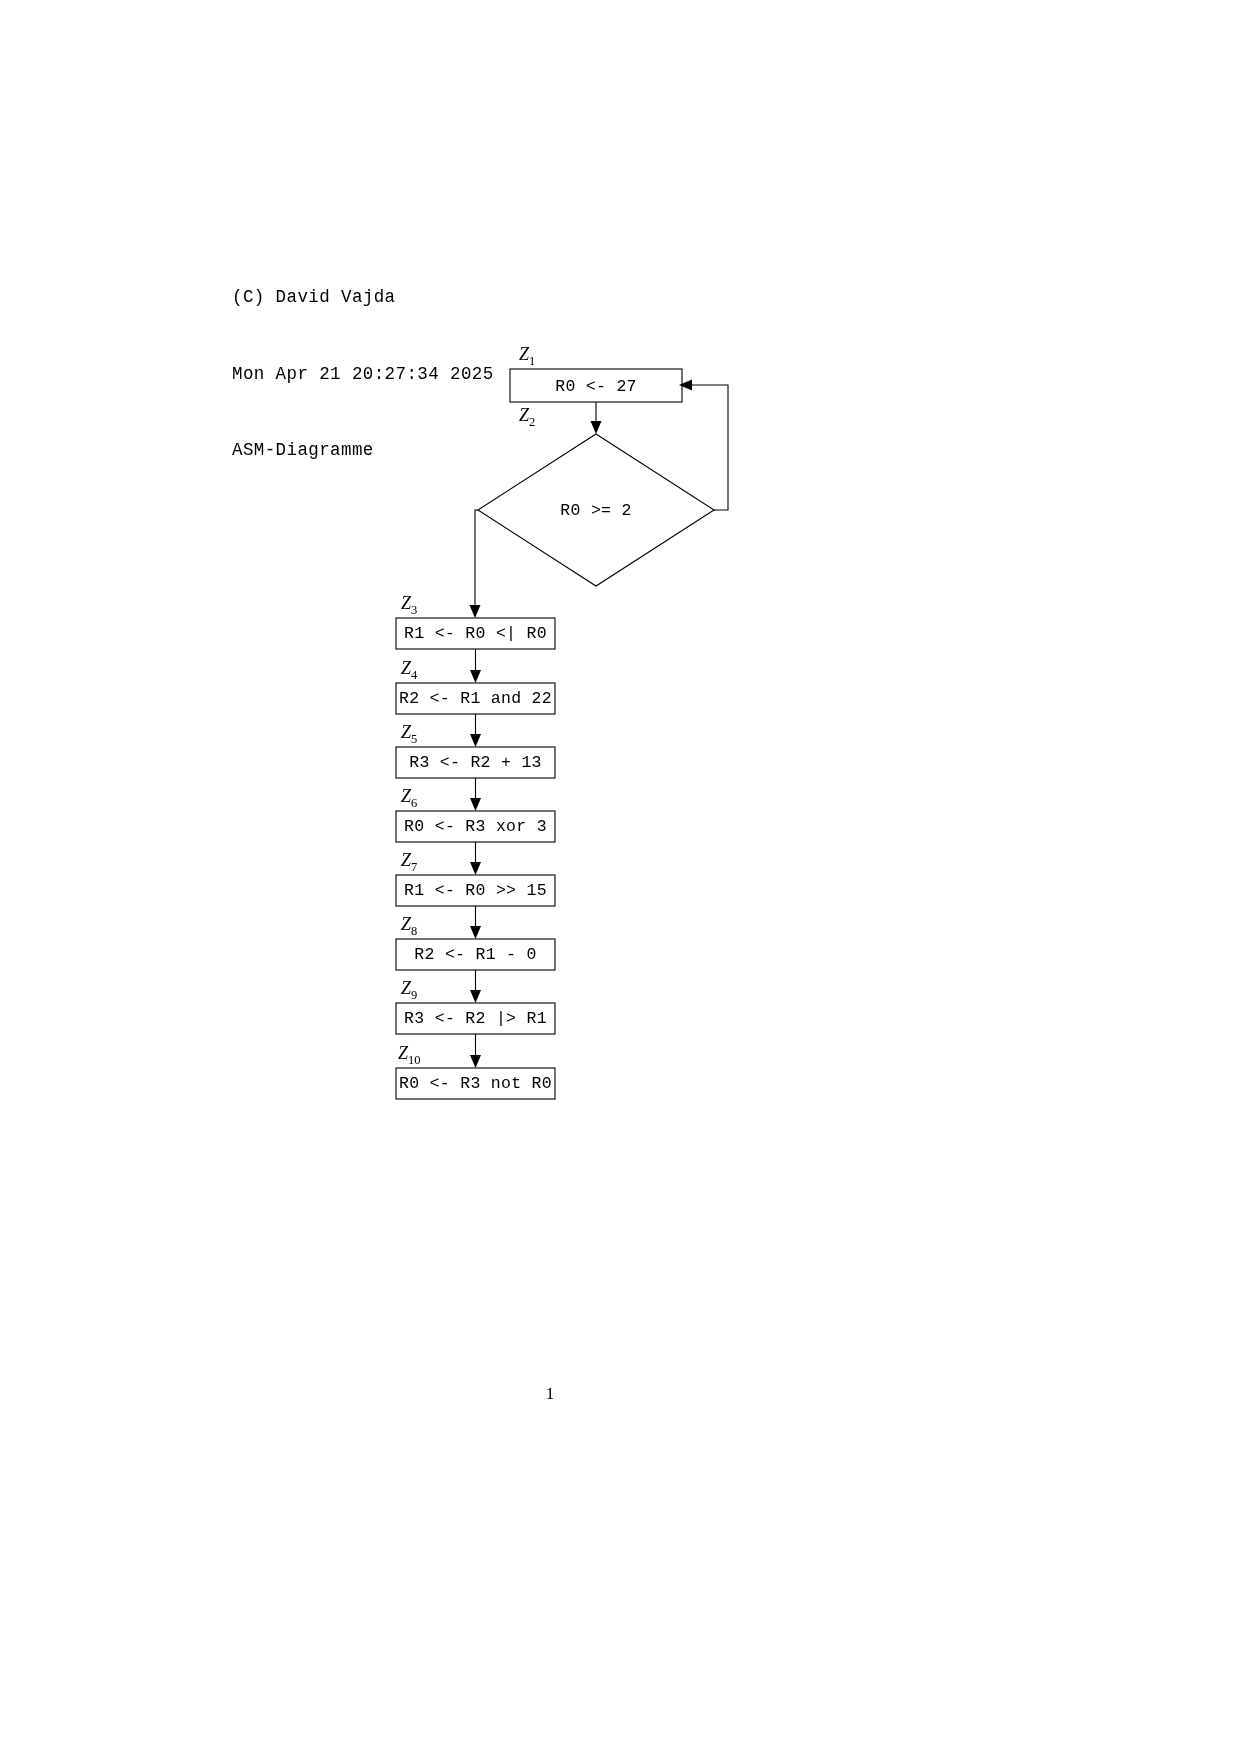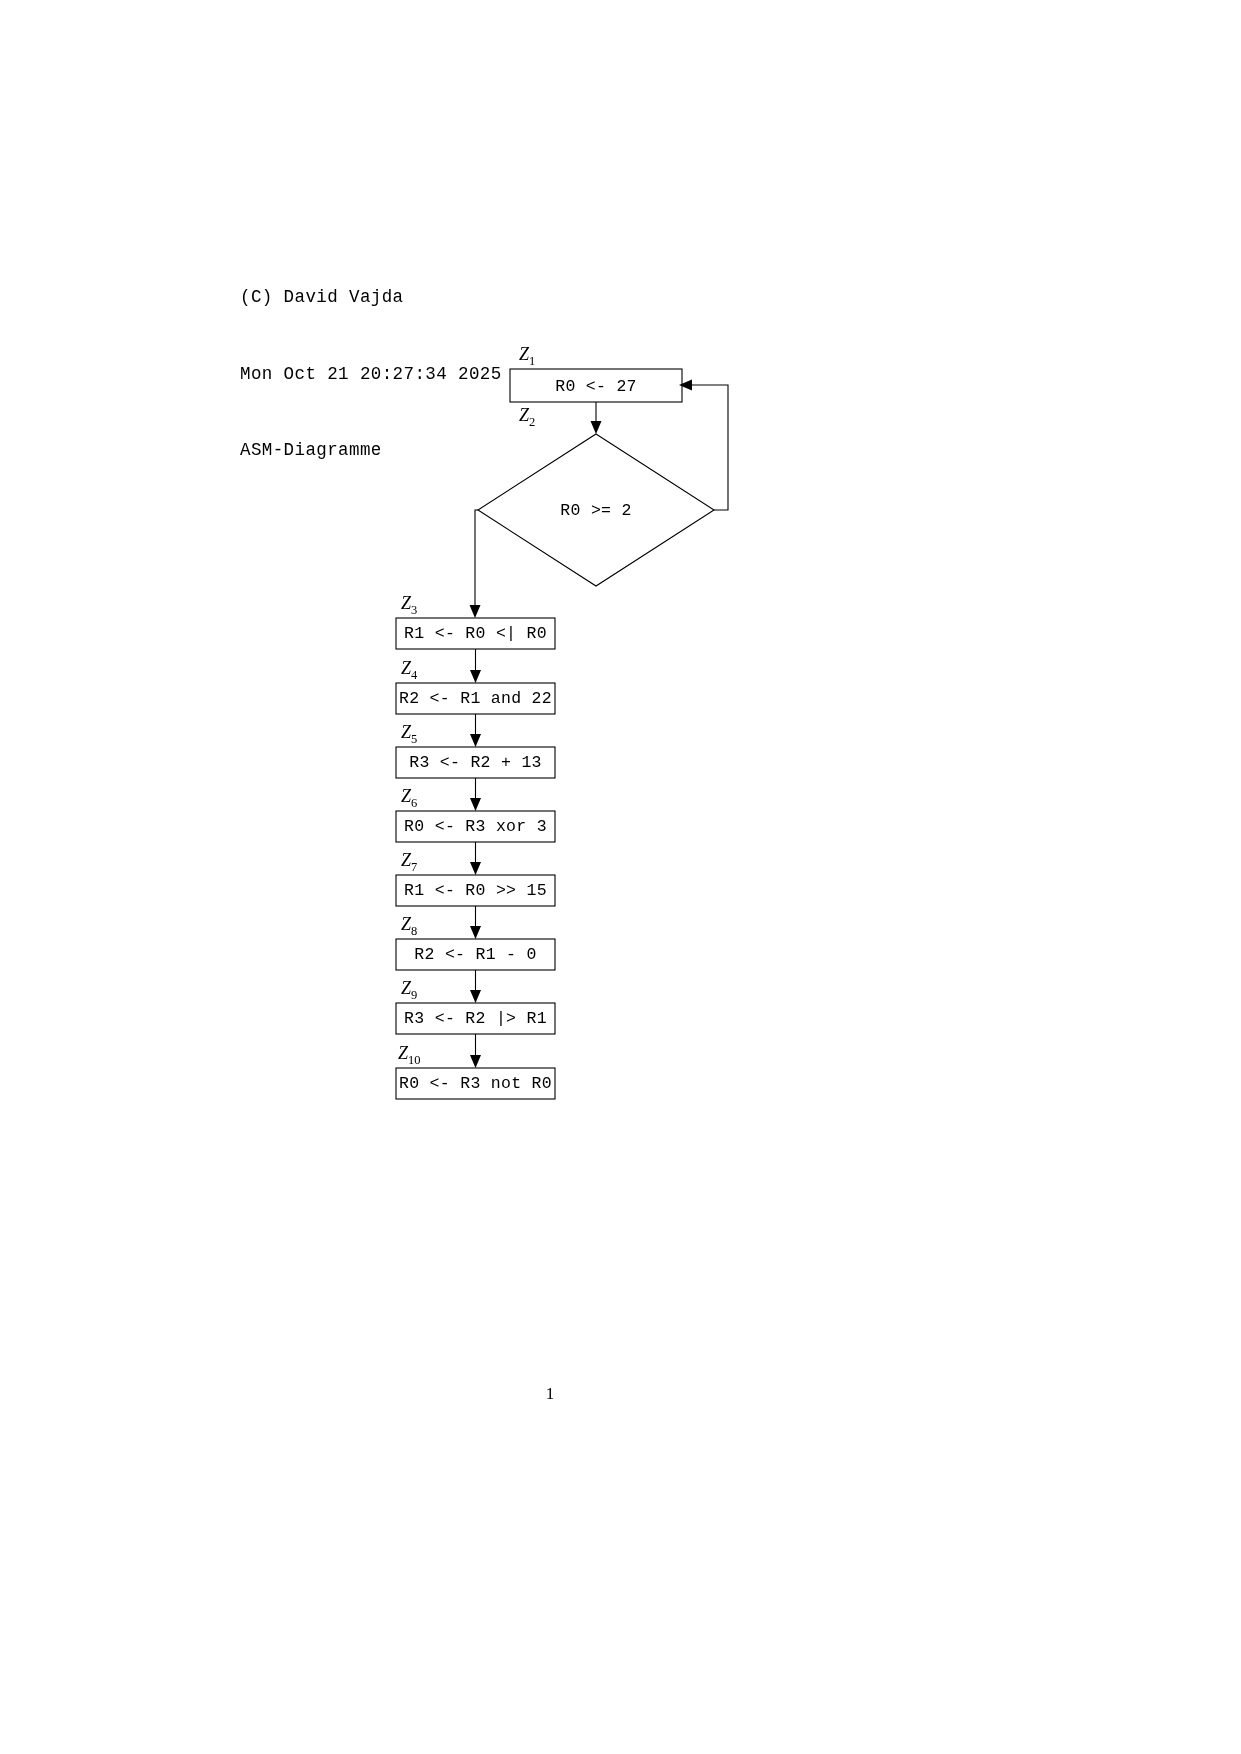--- a/index.html
+++ b/index.html
@@ -14,21 +14,21 @@
     font-family: "Liberation Serif", serif;
     color: #000000;
     overflow: hidden;
   }
   .page {
     position: absolute;
     inset: 0;
   }
   .header-block {
     position: absolute;
-    left: 240px;
+    left: 232px;
     top: 234px;
     font-family: "Liberation Mono", monospace;
     font-size: 17.5px;
     line-height: 25.5px;
     letter-spacing: 0.4px;
     white-space: pre;
   }
   .header-line { display: block; }
 
   .diagram {
@@ -80,21 +80,21 @@
     font-size: 17px;
   }
 </style>
 </head>
 <body>
 
 <div class="page">
 
   <div class="header-block">
     <span class="header-line">(C) David Vajda</span>
-    <span class="header-line">Mon Oct 21 20:27:34 2025</span>
+    <span class="header-line">Mon Apr 21 20:27:34 2025</span>
     <span class="header-line">ASM-Diagramme</span>
   </div>
 
   <svg class="diagram" viewBox="0 0 1241 1754">
 
     <rect class="shape" x="510" y="369" width="172" height="33"></rect>
     <text class="node-text" x="596" y="386.5">R0 &lt;- 27</text>
     <text class="state-label" x="519" y="360">Z<tspan class="sub" dy="5">1</tspan></text>
 
     <line class="edge" x1="596" y1="402" x2="596" y2="424"></line>

